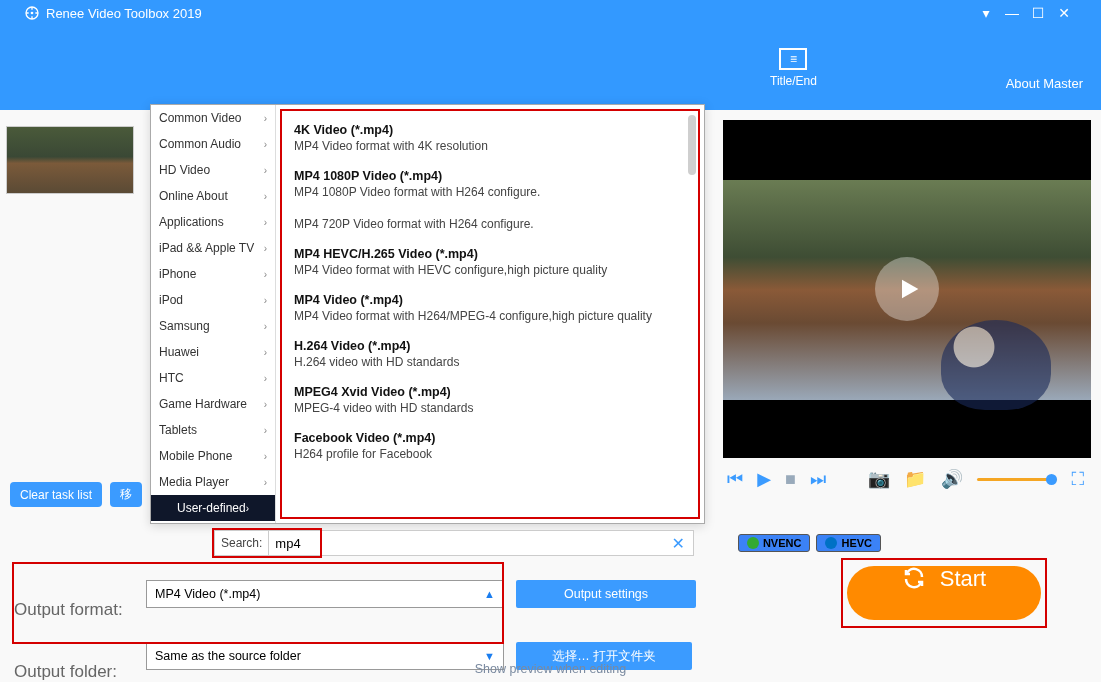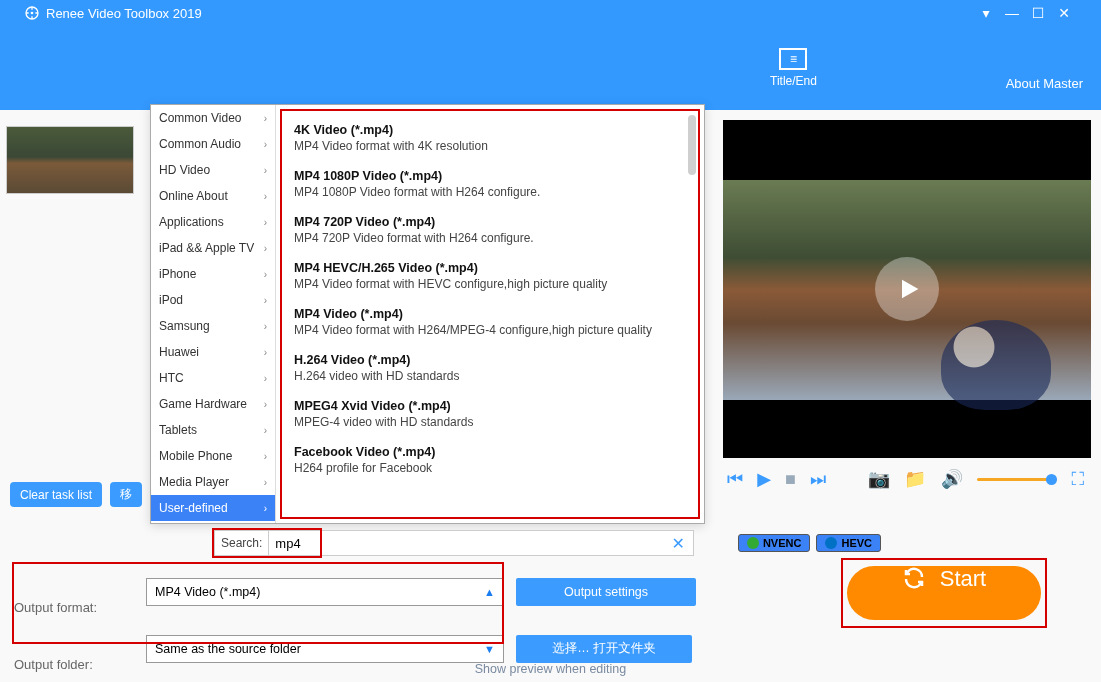--- a/index.html
+++ b/index.html
@@ -21,21 +21,21 @@
 .thumb-strip { position: absolute; left: 0; top: 10px; width: 140px; }
 .thumb { width: 128px; height: 68px; margin: 6px; background: linear-gradient(180deg,#4a5a3a 0%, #3a4835 45%, #7b5a3a 55%, #5a4a35 100%); border: 1px solid #ccc; }
 
 .task-buttons { position: absolute; left: 10px; top: 372px; display: flex; gap: 8px; }
 .btn-small { background: #3b9bff; color: #fff; border: none; border-radius: 4px; padding: 4px 10px; font-size: 12px; cursor: pointer; }
 
 .format-popup { position: absolute; left: 150px; top: -6px; width: 555px; height: 420px; background: #fff; border: 1px solid #aaa; box-shadow: 0 2px 10px rgba(0,0,0,.15); display: flex; }
 .cat-list { width: 125px; border-right: 1px solid #ddd; overflow: hidden; }
 .cat-item { font-size: 12px; padding: 6px 8px; display: flex; justify-content: space-between; align-items: center; cursor: pointer; color: #333; }
 .cat-item .arrow { color: #888; font-size: 10px; }
-.cat-item.selected { background: #3b82f6; color: #fff; }
+.cat-item.selected { background: #0f172a; color: #fff; justify-content: center; }
 .cat-item.selected .arrow { color: #fff; }
 
 .format-list { flex: 1; border: 2px solid #d40000; margin: 4px; overflow-y: auto; padding: 6px 8px; position:relative;}
 .format-entry { padding: 6px 4px 10px; cursor: pointer; }
 .format-entry .fmt-title { font-size: 12.5px; font-weight: 700; color: #111; }
 .format-entry .fmt-desc { font-size: 12px; color: #444; margin-top: 2px; }
 
 .search-row { position: absolute; left: 214px; top: 420px; width: 480px; display:flex; align-items:center; border:1px solid #ccc; background:#fff; height:26px; }
 .search-row .lbl { font-size:12px; padding:0 6px; color:#444; border-right:1px solid #ccc; height:100%; display:flex; align-items:center;}
 .search-row input { flex:1; border:none; padding:0 6px; font-size:13px; outline:none; }
@@ -53,21 +53,21 @@
 .vol-track { flex:0 0 80px; height:3px; background:#f5a623; border-radius:2px; position:relative;}
 .vol-thumb { position:absolute; right:0; top:-4px; width:11px; height:11px; border-radius:50%; background:#3b9bff;}
 
 .encoder-row { position:absolute; right:220px; top:424px; display:flex; gap:6px;}
 .enc-badge { border:1px solid #555; border-radius:3px; padding:2px 8px; font-size:11px; font-weight:700; display:flex; align-items:center; gap:4px; background:#3b82f6;}
 .enc-badge .dot { width:12px; height:12px; border-radius:50%; background:#3a3; }
 .enc-badge.intel .dot { background:#0071c5;}
 
 .bottom-panel { position:absolute; left:0; right:0; top:560px; height:122px; padding:8px 14px;}
 .out-row { display:flex; align-items:center; gap:12px; margin-bottom:10px;}
-.out-label { width:120px; font-size:13px; color:#666;margin-top:32px;}
+.out-label { width:120px; font-size:17px; color:#666;margin-top:32px;}
 .dd { flex:0 0 358px; height:28px; border:1px solid #999; background:#fff; display:flex; align-items:center; padding:0 8px; font-size:12.5px; justify-content:space-between; cursor:pointer;}
 .dd .tri { color:#1a7def; font-size:11px;}
 .blue-btn { background:#3b9bff; color:#fff; border:none; height:28px; padding:0 30px; font-size:12.5px; border-radius:2px; cursor:pointer;}
 .out-highlight { position:absolute; left:12px; top:2px; width:492px; height:82px; border:2px solid #d40000; pointer-events:none;}
 
 .start-btn { position:absolute; right:60px; top:566px; width:194px; height:54px; background:#ff8a00; border:none; border-radius:27px; color:#fff; font-size:22px; display:flex; justify-content:center; gap:14px; cursor:pointer;}
 .start-highlight { position:absolute; right:54px; top:558px; width:206px; height:70px; border:2px solid #d40000; pointer-events:none;}
 
 .hint { position:absolute; left:0; right:0; bottom:6px; text-align:center; font-size:12.5px; color:#7a8aa0;}
 
@@ -185,21 +185,20 @@
     <div class="format-list" id="format-list">
       <div class="format-entry">
           <div class="fmt-title">4K Video (*.mp4)</div>
           <div class="fmt-desc">MP4 Video format with 4K resolution</div>
         </div>
         <div class="format-entry">
           <div class="fmt-title">MP4 1080P Video (*.mp4)</div>
           <div class="fmt-desc">MP4 1080P Video format with H264 configure.</div>
         </div>
         <div class="format-entry">
-          <div class="fmt-title">MP4 720P Video (*.mp4)</div>
           <div class="fmt-desc">MP4 720P Video format with H264 configure.</div>
         </div>
         <div class="format-entry">
           <div class="fmt-title">MP4 HEVC/H.265 Video (*.mp4)</div>
           <div class="fmt-desc">MP4 Video format with HEVC configure,high picture quality</div>
         </div>
         <div class="format-entry">
           <div class="fmt-title">MP4 Video (*.mp4)</div>
           <div class="fmt-desc">MP4 Video format with H264/MPEG-4 configure,high picture quality</div>
         </div>

